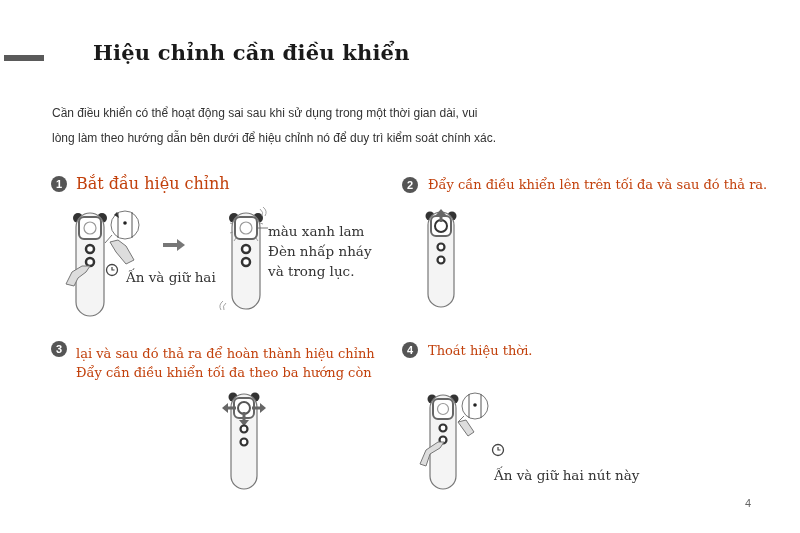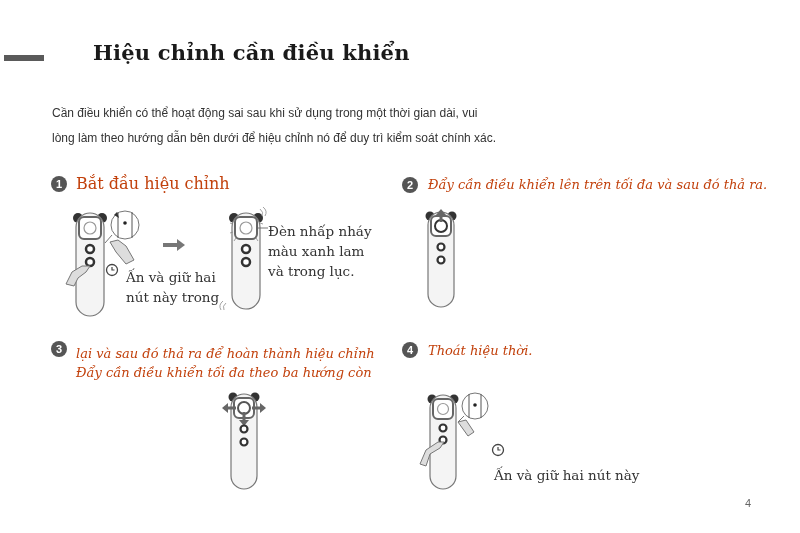--- a/index.html
+++ b/index.html
@@ -5,21 +5,21 @@
   html, body { margin:0; padding:0; }
   body { width:800px; height:533px; background:#ffffff; position:relative; overflow:hidden;
          font-family:"DejaVu Serif", "Liberation Serif", serif; color:#2a2a2a; }
   .abs { position:absolute; }
   .title-bar { left:4px; top:55px; width:40px; height:6px; background:#5a5a5a; }
   .title { left:57px; top:40px; font-size:21px; font-weight:bold; color:#1a1a1a; letter-spacing:0.2px;margin-left:36px; }
   .intro { left:52px; top:101px; width:720px; font-family:"Liberation Sans", sans-serif; font-size:12px; line-height:25px; color:#333; }
   .step-num { width:16px; height:16px; border-radius:50%; background:#555; color:#fff; font-family:"Liberation Sans", sans-serif;
               font-size:11px; font-weight:bold; text-align:center; line-height:16px; }
   .step-label { font-size:15px; color:#c2410c; }
-  .step-label.small { font-size:13px; line-height:19px;font-style:italic; }
+  .step-label.small { font-size:13px; line-height:19px; }
   .note { font-size:13.5px; line-height:20px; color:#333; }
   .page-num { left:745px; top:497px; font-family:"Liberation Sans", sans-serif; font-size:11px; color:#666; }
   svg { position:absolute; overflow:visible; }
 </style>
 </head>
 <body>
 
 <div class="abs title-bar"></div>
 <div class="abs title">Hiệu chỉnh cần điều khiển</div>
 
@@ -52,21 +52,20 @@
 </svg>
 <svg style="left:64px; top:260px;" width="30" height="28" viewBox="0 0 30 28">
   <path d="M2 24 L8 12 L18 6 L26 6 L22 12 L14 18 L10 26 Z" fill="#ddd" stroke="#777" stroke-width="1"></path>
 </svg>
 <svg style="left:105px; top:263px;" width="14" height="14" viewBox="0 0 14 14">
   <circle cx="7" cy="7" r="5.5" fill="#fff" stroke="#444" stroke-width="1.3"></circle>
   <path d="M7 4 V7 H9.5" fill="none" stroke="#444" stroke-width="1.2"></path>
 </svg>
 <div class="abs note" style="left:126px; top:267px;">
   <div>Ấn và giữ hai</div>
-  <div>nút này trong</div>
 </div>
 
 <svg style="left:163px; top:238px;" width="24" height="14" viewBox="0 0 24 14">
   <rect x="0" y="5" width="15" height="4" fill="#777"></rect>
   <path d="M14 1 L22 7 L14 13 Z" fill="#777"></path>
 </svg>
 
 <svg style="left:220px; top:205px;" width="50" height="110" viewBox="0 0 50 110">
   <circle cx="14" cy="13" r="5" fill="#333"></circle>
   <circle cx="38" cy="13" r="5" fill="#333"></circle>
@@ -80,22 +79,22 @@
       <line x1="14" y1="36" x2="16" y2="33"></line>
     <line x1="38" y1="36" x2="36" y2="33"></line>
   </g>
   <circle cx="26" cy="44" r="4" fill="#fff" stroke="#333" stroke-width="2.5"></circle>
   <circle cx="26" cy="57" r="4" fill="#fff" stroke="#333" stroke-width="2.5"></circle>
   <path d="M40 4 q4 3 2 7 M43 2 q5 4 2 9" fill="none" stroke="#999" stroke-width="0.9"></path>
   <path d="M6 98 q-4 3 -2 7 M3 96 q-5 4 -2 9" fill="none" stroke="#999" stroke-width="0.9"></path>
   <line x1="37" y1="23" x2="48" y2="23" stroke="#666" stroke-width="0.9"></line>
 </svg>
 <div class="abs note" style="left:268px; top:221px;">
+  <div>màu xanh lam</div>
   <div>Đèn nhấp nháy</div>
-  <div>màu xanh lam</div>
   <div>và trong lục.</div>
 </div>
 
 <div class="abs step-num" style="left:402px; top:177px;">2</div>
 <div class="abs step-label small" style="left:428px; top:175px;">Đẩy cần điều khiển lên trên tối đa và sau đó thả ra.</div>
 <svg style="left:422px; top:210px;" width="40" height="100" viewBox="0 0 40 100">
   <circle cx="8" cy="6" r="4.5" fill="#333"></circle>
   <circle cx="30" cy="6" r="4.5" fill="#333"></circle>
   <rect x="6" y="2" width="26" height="95" rx="13" fill="#f4f4f4" stroke="#777" stroke-width="1.2"></rect>
   <rect x="9" y="6" width="20" height="20" rx="5" fill="#fff" stroke="#666" stroke-width="2"></rect>

